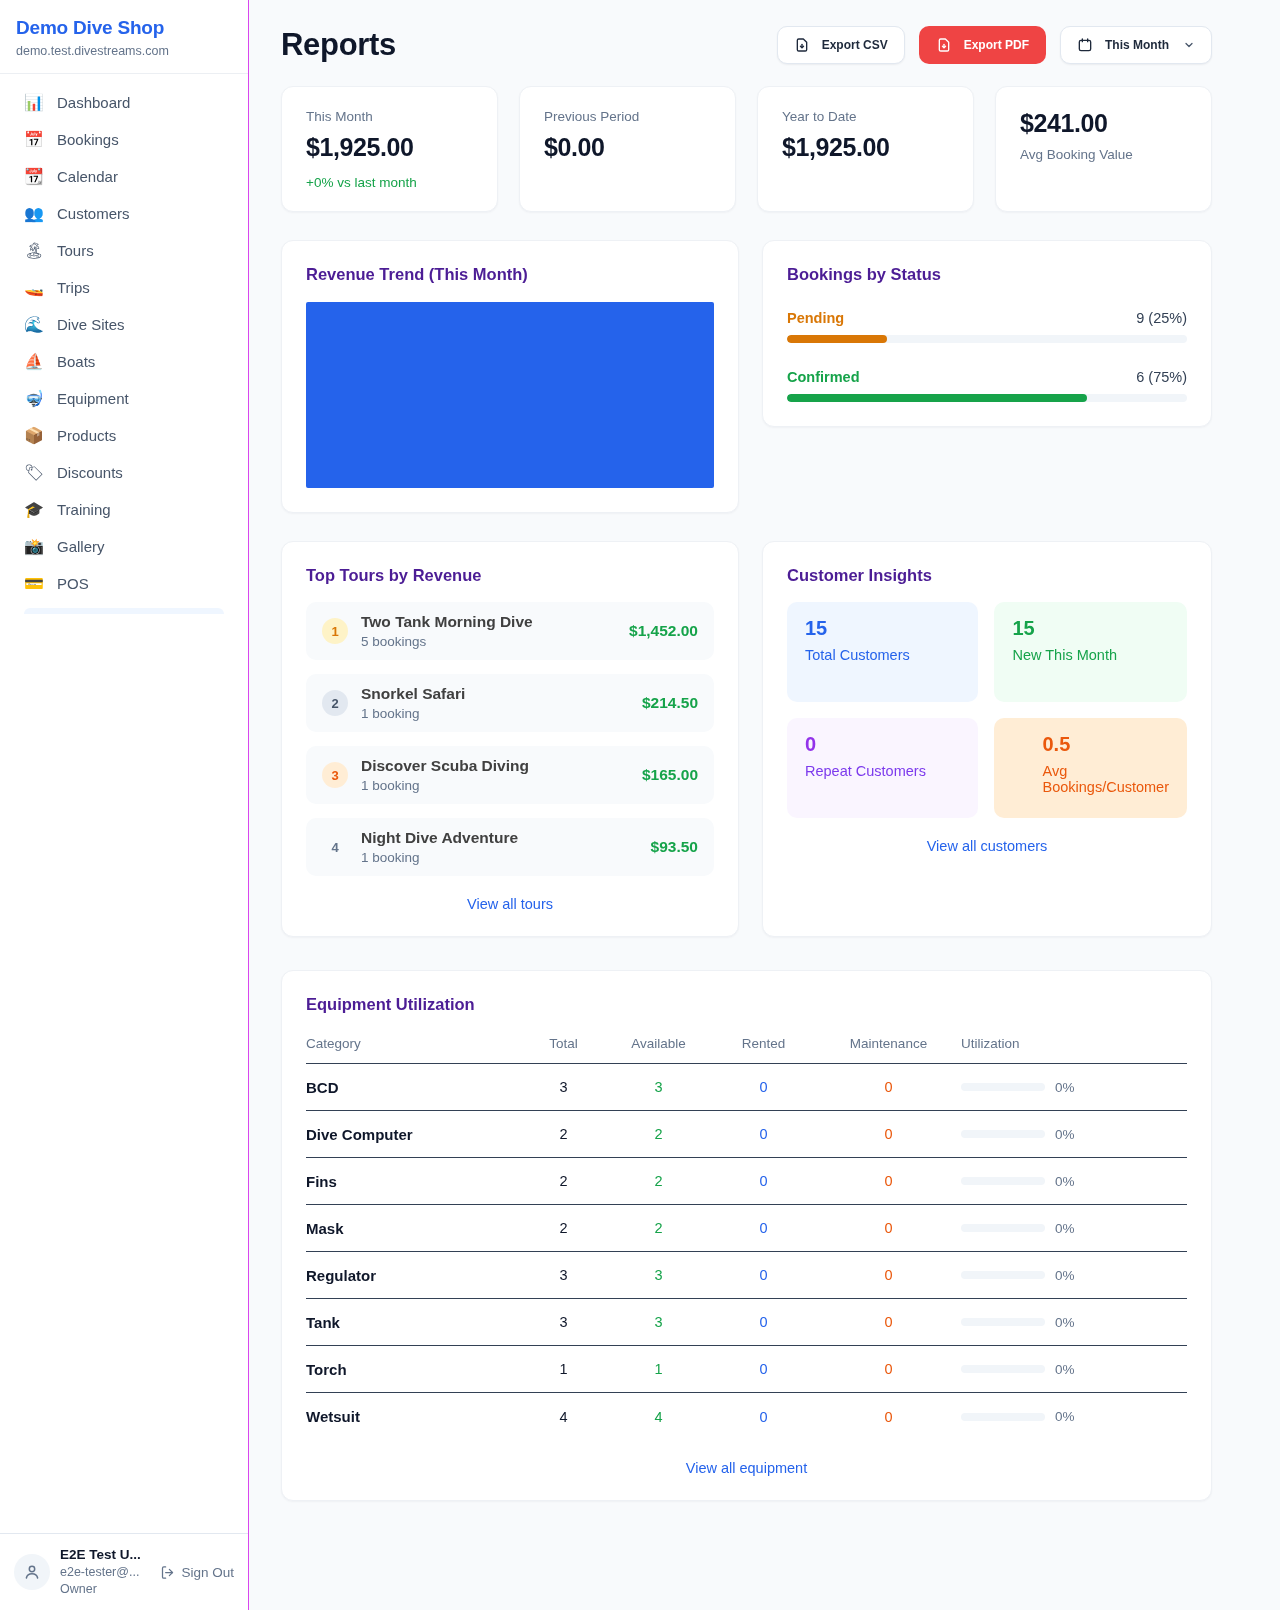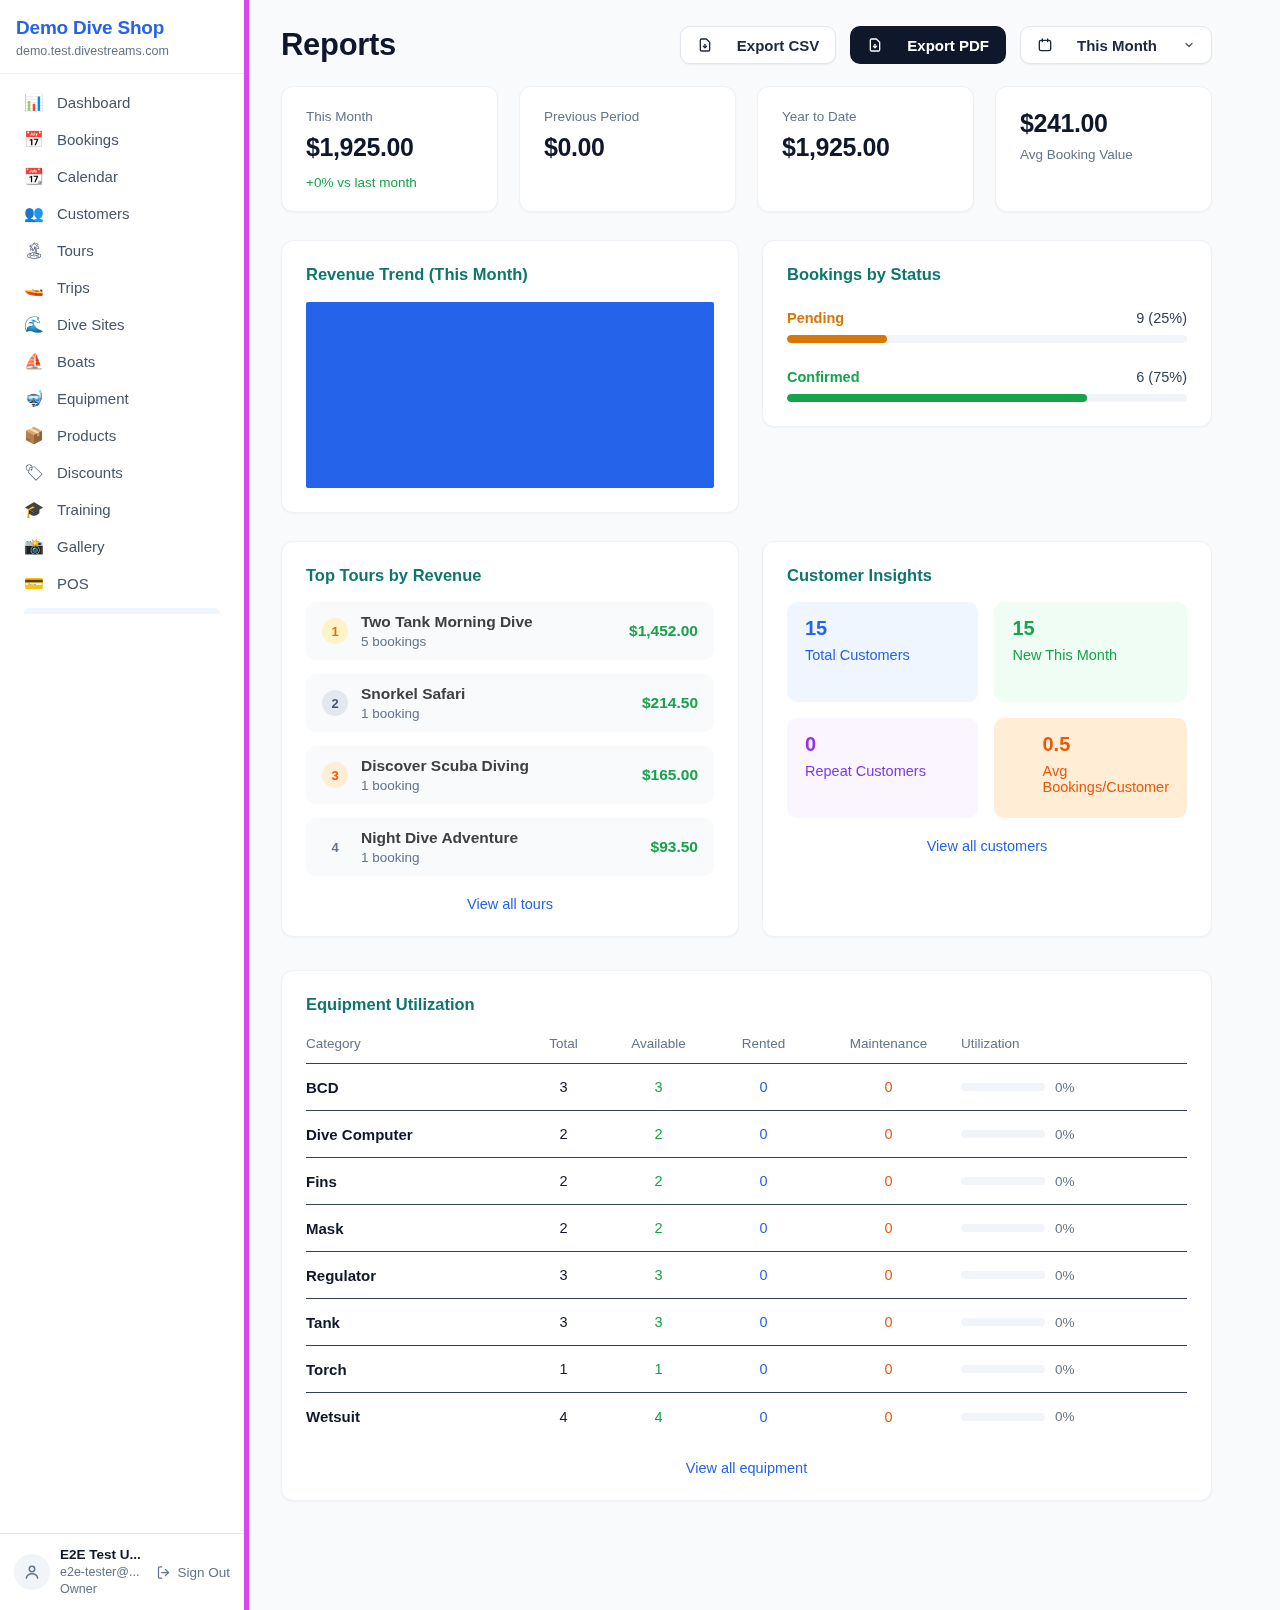--- a/index.html
+++ b/index.html
@@ -8,21 +8,21 @@
     display:flex;
     min-height:1610px;
     background:#f8fafc;
     font-family:"Liberation Sans", "DejaVu Sans", sans-serif;
     color:#0f172a;
   }
   
   .sidebar {
     width:249px; flex-shrink:0;
     background:#ffffff;
-    border-right:5px solid #d946ef;
+    border-right:1px solid #d946ef;
     display:flex; flex-direction:column;
   }
   .side-header { padding:17px 16px 15px; border-bottom:1px solid #eceff3; }
   .shop-name { font-size:19px; font-weight:700; color:#2563eb; letter-spacing:-0.2px; }
   .shop-domain { font-size:12.5px; color:#64748b; margin-top:5px; }
   .nav { flex:1; padding:10px 12px 0; overflow:hidden; }
   .nav-item {
     display:flex; align-items:center; gap:13px;
     padding:10px 12px; border-radius:8px;
     color:#475569; font-size:15px; cursor:pointer;
@@ -44,43 +44,43 @@
   .signout {
     margin-left:auto; display:flex; align-items:center; gap:6px;
     color:#64748b; font-size:13.5px; cursor:pointer; white-space:nowrap;
   }
   
   .main { flex:1; padding:26px 68px 40px 32px; }
   .page-header { display:flex; justify-content:space-between; align-items:center; margin-bottom:22px; }
   .page-title { font-size:31px; font-weight:700; letter-spacing:-0.3px; }
   .btn-group { display:flex; gap:14px; }
   .btn {
-    display:inline-flex; align-items:center; gap:24px; height:38px; padding:17px 16px;
-    border-radius:10px; font-size:15px; font-weight:600; border:1px solid transparent; cursor:pointer;
+    display:inline-flex; align-items:center; gap:12px; height:38px; padding:17px 16px;
+    border-radius:10px; font-size:12px; font-weight:600; border:1px solid transparent; cursor:pointer;
     font-family:inherit;
   }
   .btn-outline { background:#fff; border-color:#e2e8f0; color:#1e293b; box-shadow:0 1px 2px rgba(15,23,42,.06); }
-  .btn-primary { background:#0f172a; color:#fff; }
+  .btn-primary { background:#ef4444; color:#fff; }
   .chev { margin-left:2px; }
   
   .card {
     background:#fff; border-radius:12px; border:1px solid #eef1f5;
     box-shadow:0 1px 2px rgba(15,23,42,.04);
   }
   .stats-grid { display:grid; grid-template-columns:repeat(4,1fr); gap:21px; margin-bottom:28px; }
   .stat-card { padding:22px 24px; height:126px; }
   .stat-label { font-size:13.5px; color:#64748b; }
   .stat-value { font-size:25px; font-weight:700; color:#0f172a; margin-top:9px; letter-spacing:-0.4px; }
   .stat-note { font-size:13.5px; color:#16a34a; margin-top:13px; }
   .stat-card.value-first .stat-value { margin-top:0; }
   .stat-card.value-first .stat-label { margin-top:9px; }
   .row2 { display:grid; grid-template-columns:458px 1fr; gap:23px; align-items:start; margin-bottom:28px; }
   .row3 { display:grid; grid-template-columns:458px 1fr; gap:23px; align-items:stretch; margin-bottom:33px; }
   .card-pad { padding:24px; }
-  .card-title { font-size:16.5px; font-weight:700; color:#0f766e; }
+  .card-title { font-size:16.5px; font-weight:700; color:#4c1d95; }
   .chart-block { margin-top:18px; height:186px; background:#2563eb; border-radius:2px; }
   
   .status-row { margin-top:26px; }
   .status-head { display:flex; justify-content:space-between; font-size:14.5px; }
   .status-label { font-weight:600; }
   .status-label.pending { color:#d97706; }
   .status-label.confirmed { color:#16a34a; }
   .status-value { color:#334155; }
   .bar-track { margin-top:9px; height:8px; border-radius:99px; background:#f1f5f9; overflow:hidden; }
   .bar-fill { height:100%; border-radius:99px; }

